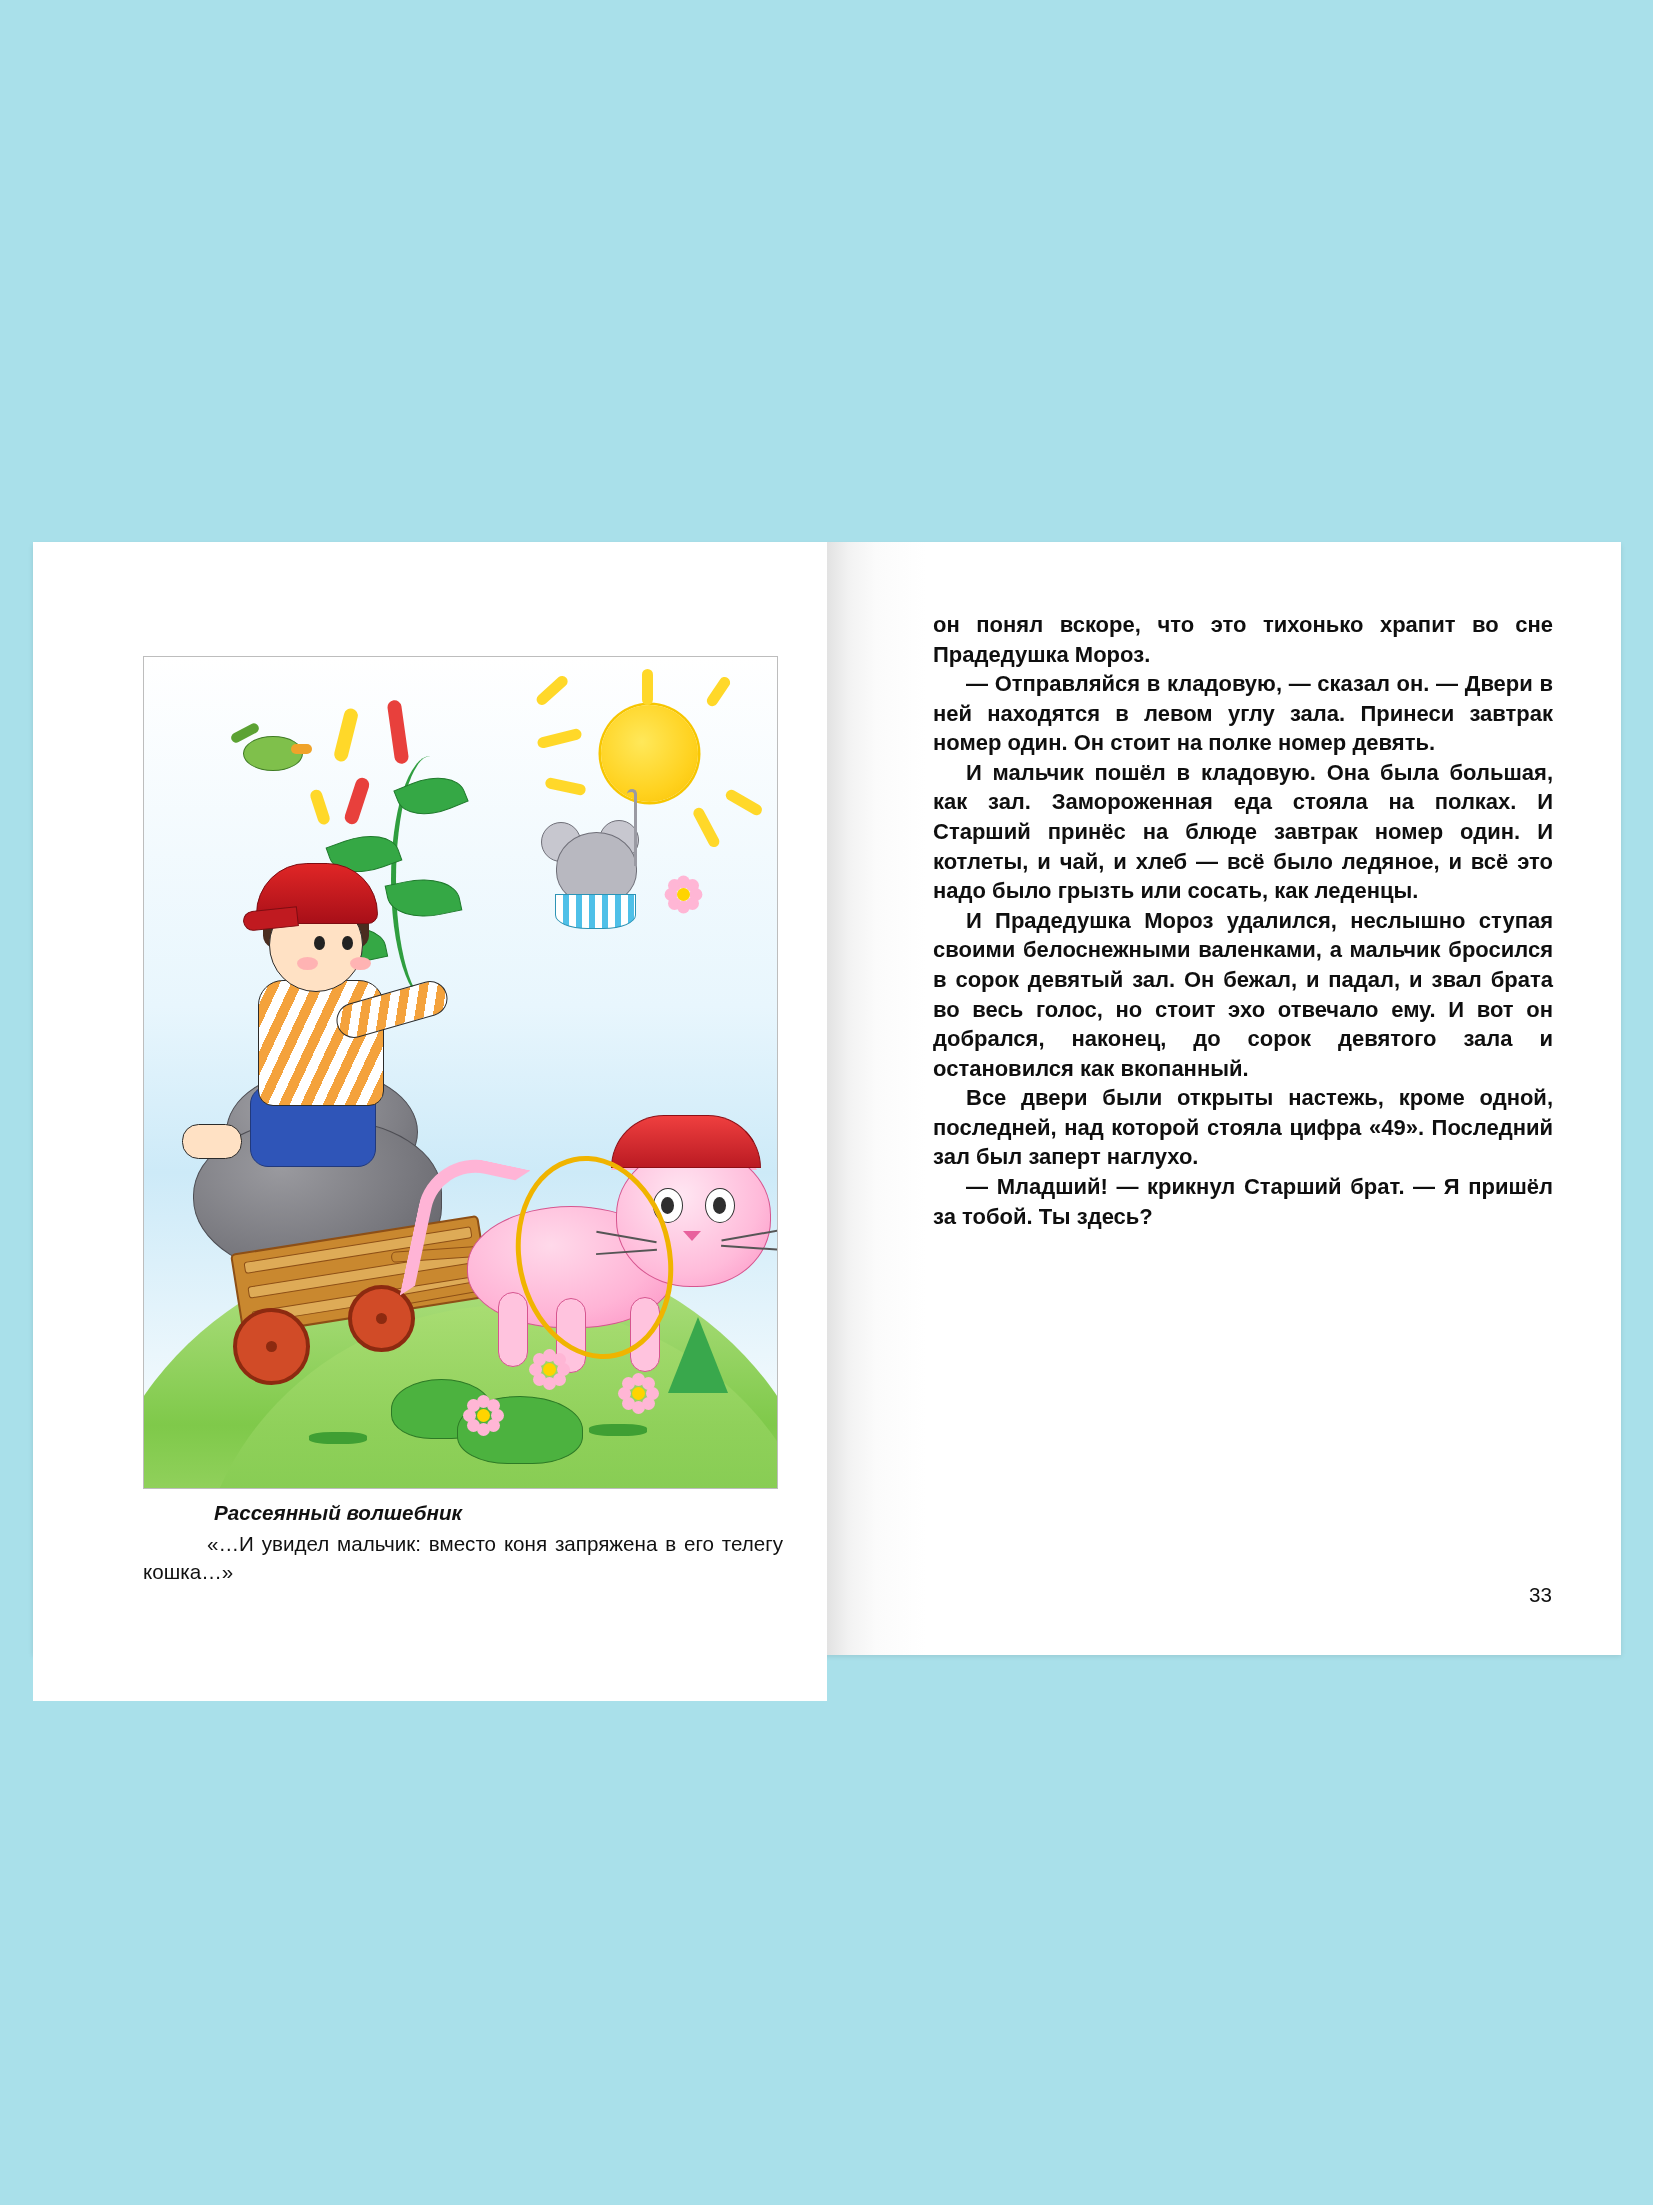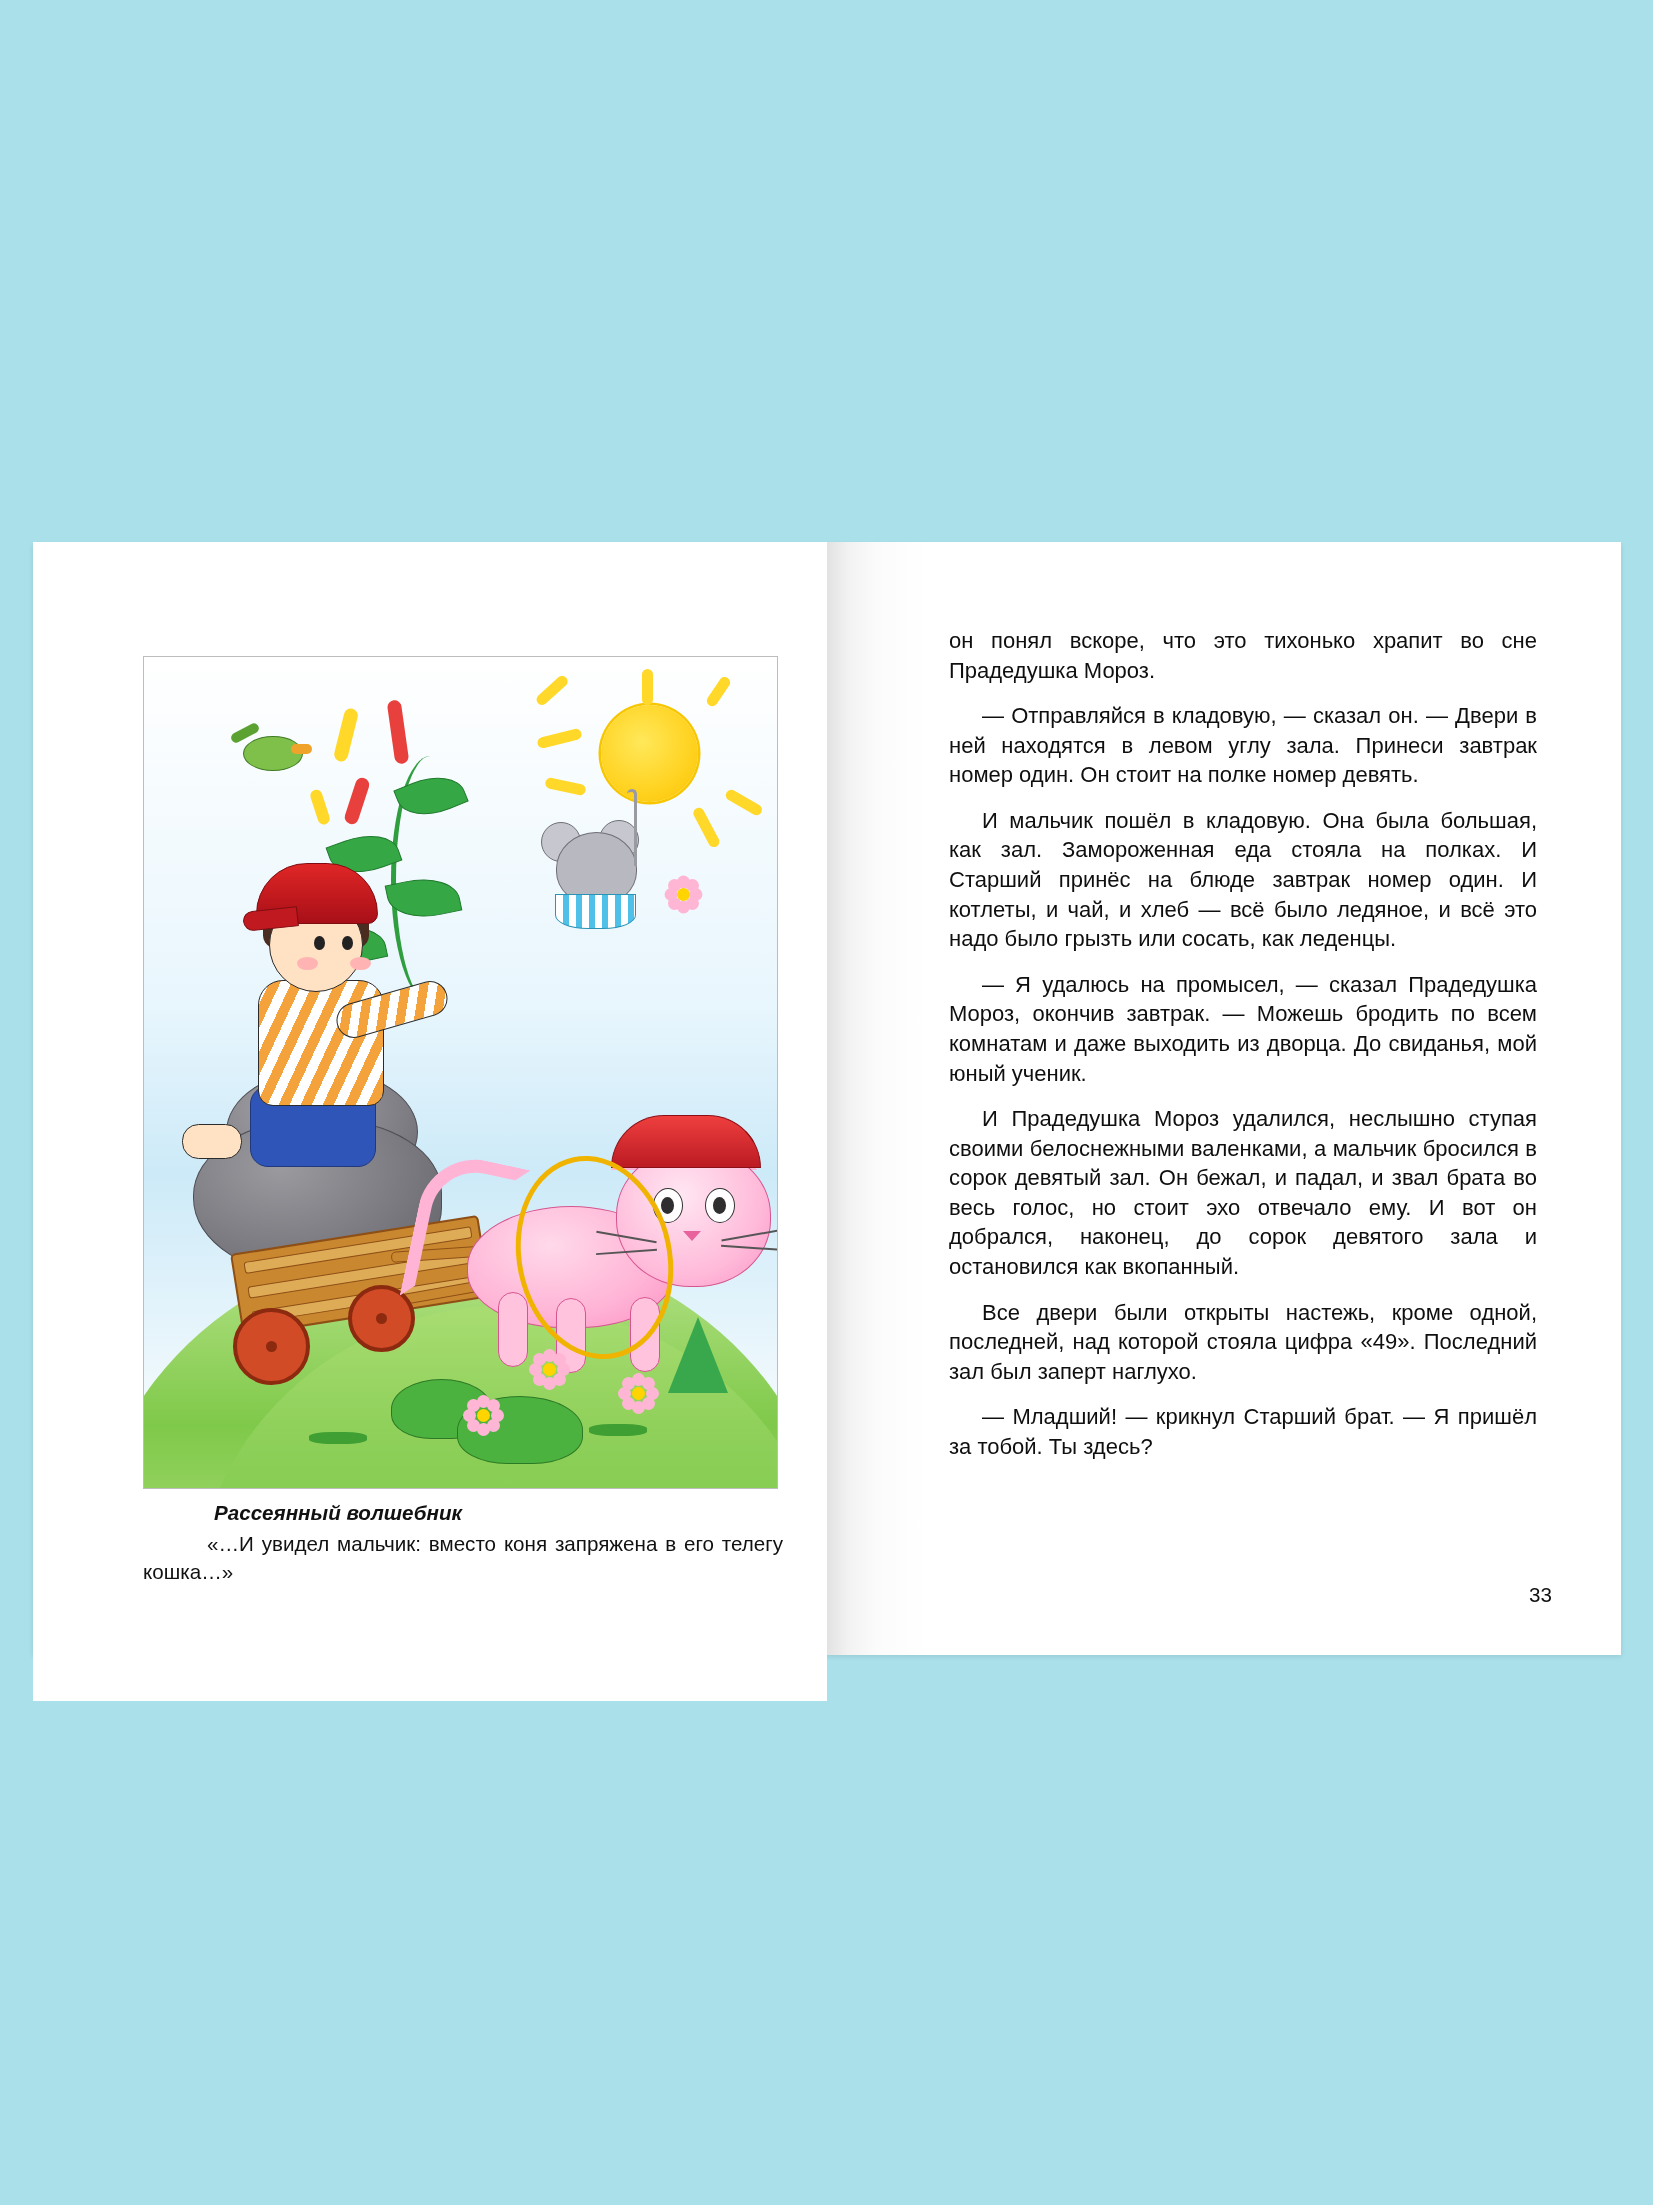--- a/index.html
+++ b/index.html
@@ -455,22 +455,23 @@
     position: absolute;
     left: 106px;
     top: 68px;
     width: 620px;
     font-size: 22px;
     line-height: 1.345;
     color: #0f0f0f;
     text-align: justify;
   }
   .body-text p {
-    margin: 16px;
+    margin: 0;
     text-indent: 33px;
+    font-weight: bold;
   }
   .body-text p.noindent {
     text-indent: 0;
   }
   .page-number {
     position: absolute;
     right: 69px;
     bottom: 48px;
     font-size: 20.6px;
     color: #111;
@@ -578,21 +579,20 @@
       <p class="caption-title">Рассеянный волшебник</p>
       <p class="caption-text">«…И увидел мальчик: вместо коня запряжена в его телегу кошка…»</p>
     </div>
   </div>
 
   <div class="page page-right">
     <div class="body-text">
       <p class="noindent">он понял вскоре, что это тихонько храпит во сне Прадедушка Мороз.</p>
       <p>— Отправляйся в кладовую, — сказал он. — Двери в ней находятся в левом углу зала. Принеси завтрак номер один. Он стоит на полке номер девять.</p>
       <p>И мальчик пошёл в кладовую. Она была большая, как зал. Замороженная еда стояла на полках. И Старший принёс на блюде завтрак номер один. И котлеты, и чай, и хлеб — всё было ледяное, и всё это надо было грызть или сосать, как леденцы.</p>
-      <p>— Я удалюсь на промысел, — сказал Прадедушка Мороз, окончив завтрак. — Можешь бродить по всем комнатам и даже выходить из дворца. До свиданья, мой юный ученик.</p>
       <p>И Прадедушка Мороз удалился, неслышно ступая своими белоснежными валенками, а мальчик бросился в сорок девятый зал. Он бежал, и падал, и звал брата во весь голос, но стоит эхо отвечало ему. И вот он добрался, наконец, до сорок девятого зала и остановился как вкопанный.</p>
       <p>Все двери были открыты настежь, кроме одной, последней, над которой стояла цифра «49». Последний зал был заперт наглухо.</p>
       <p>— Младший! — крикнул Старший брат. — Я пришёл за тобой. Ты здесь?</p>
     </div>
     <div class="page-number">33</div>
   </div>
 
 </div>
 
 

